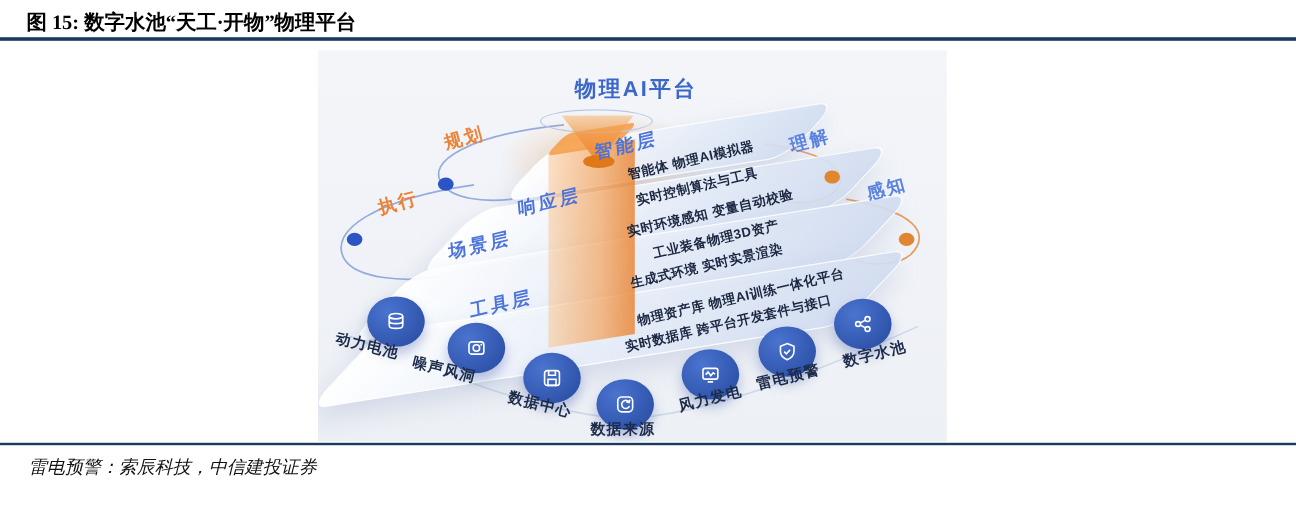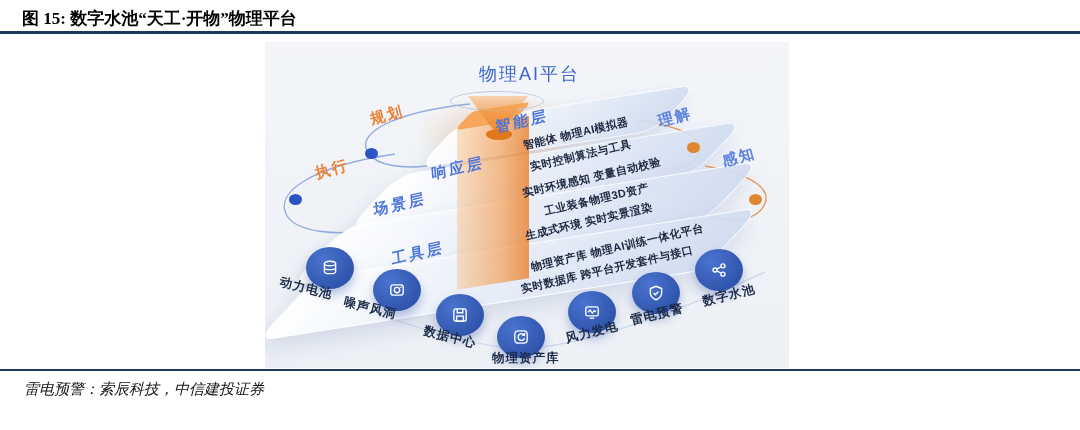--- a/index.html
+++ b/index.html
@@ -18,21 +18,21 @@
   .plate{border-radius:16px;
          background:linear-gradient(100deg,rgba(255,255,255,0.95) 0%,rgba(228,235,247,0.92) 55%,rgba(208,219,239,0.92) 100%);
          border:1px solid rgba(255,255,255,0.85);
          box-shadow:6px 10px 16px rgba(140,158,196,0.28);
          transform:rotate(-9deg) skewX(-52deg);}
   .glow{border-radius:50%;background:radial-gradient(ellipse at center,rgba(243,152,66,0.4) 0%,rgba(243,152,66,0) 70%);}
   .funnel-ring{border:1.5px solid #bcc9e6;border-radius:50%;background:transparent;}
   .cone{clip-path:polygon(0 0,100% 0,50% 100%);
         background:linear-gradient(180deg,rgba(247,178,105,0.5) 0%,rgba(238,130,40,0.95) 100%);}
   .cone-base{background:#e07718;border-radius:50%;}
-  .platform-title{font-size:18px;font-weight:normal;color:#3b66cc;letter-spacing:2px;white-space:nowrap;}
+  .platform-title{font-size:18px;font-weight:bold;color:#3b66cc;letter-spacing:2px;white-space:nowrap;}
   .flow-label{font-size:15px;font-weight:bold;letter-spacing:2px;white-space:nowrap;transform:rotate(-15deg);}
   .flow-left{color:#ed8136;}
   .flow-right{color:#5a82e0;}
   .dot{width:13px;height:11px;border-radius:50%;}
   .dot-blue{background:#2b55c4;}
   .dot-orange{background:#e0862e;}
   .layer-name{font-size:15px;font-weight:bold;color:#4d74d9;letter-spacing:3px;white-space:nowrap;
               transform:rotate(-13deg) skewX(-8deg);}
   .layer-row{font-size:11px;font-weight:bold;color:#1b2740;white-space:nowrap;
              transform:rotate(-13deg);letter-spacing:0.5px;}
@@ -149,21 +149,21 @@
       <circle cx="4.5" cy="8" r="1.8" fill="none" stroke="#fff" stroke-width="1.2"></circle>
       <circle cx="11.5" cy="11.7" r="1.8" fill="none" stroke="#fff" stroke-width="1.2"></circle>
       <line x1="6.1" y1="7.2" x2="9.9" y2="5.1" stroke="#fff" stroke-width="1.2"></line>
       <line x1="6.1" y1="8.8" x2="9.9" y2="10.9" stroke="#fff" stroke-width="1.2"></line>
     </svg>
   </div>
 
   <div class="fac-label rot-l" style="left:14px;top:238px;">动力电池</div>
   <div class="fac-label rot-l" style="left:78px;top:258px;">噪声风洞</div>
   <div class="fac-label rot-l" style="left:158px;top:287px;">数据中心</div>
-  <div class="fac-label" style="left:227px;top:308px;">物理资产库</div>
+  <div class="fac-label" style="left:227px;top:308px;">数据来源</div>
   <div class="fac-label rot-r" style="left:300px;top:282px;">风力发电</div>
   <div class="fac-label rot-r" style="left:365px;top:264px;">雷电预警</div>
   <div class="fac-label rot-r" style="left:437px;top:245px;">数字水池</div>
 
 </div>
 
 <div class="rule rule-bottom"></div>
 <div class="fig-source">雷电预警：索辰科技，中信建投证券</div>
 
 </body></html>

